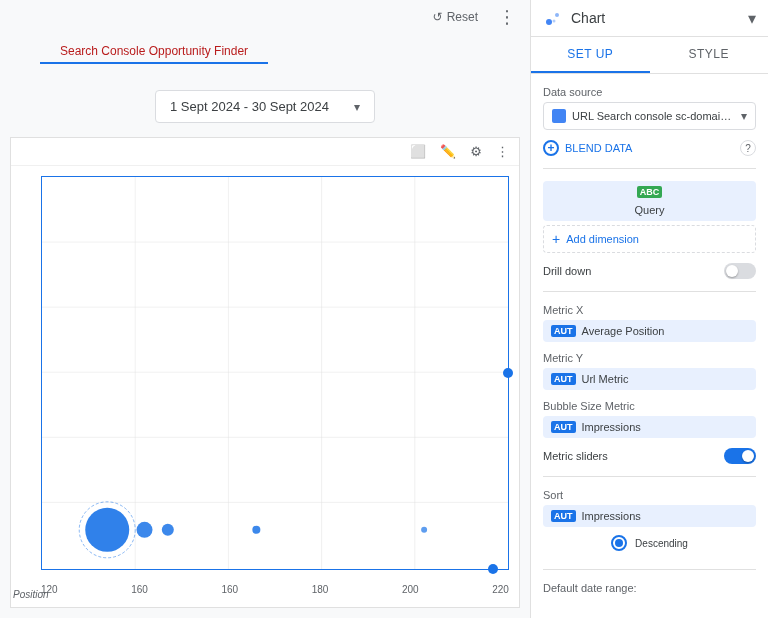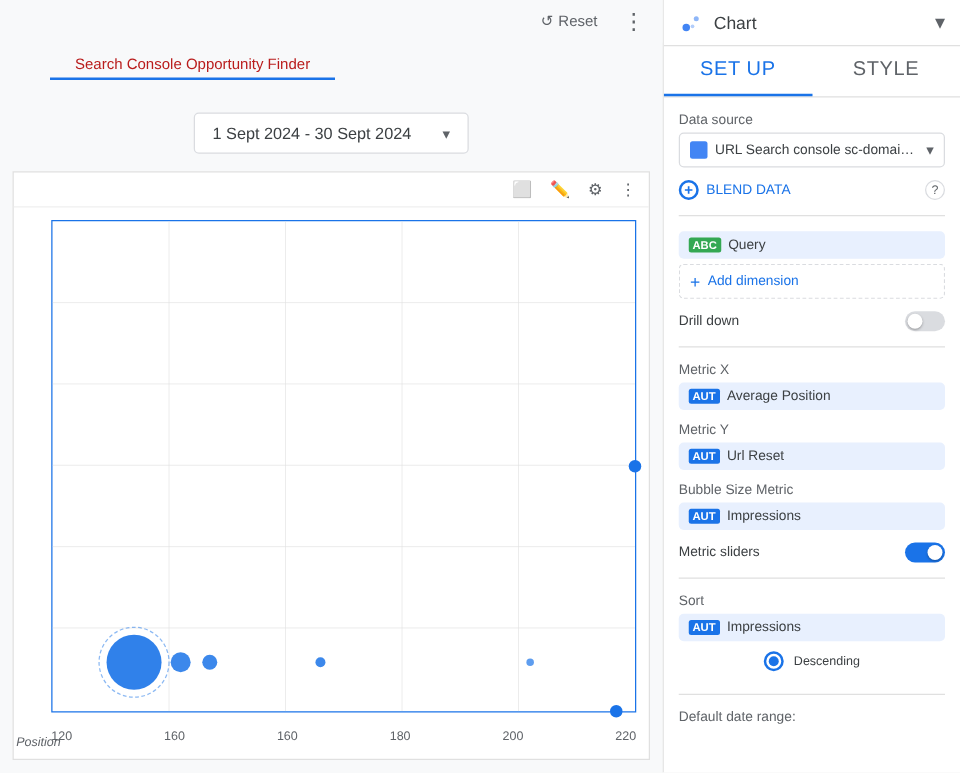--- a/index.html
+++ b/index.html
@@ -210,21 +210,21 @@
     
     .panel-tabs {
       display: flex;
       border-bottom: 1px solid #e0e0e0;
     }
 
     .panel-tab {
       flex: 1;
       text-align: center;
       padding: 10px 0;
-      font-size: 16px;
+      font-size: 12px;
       font-weight: 500;
       cursor: pointer;
       color: #5f6368;
       letter-spacing: 0.5px;
     }
 
     .panel-tab.active {
       color: #1a73e8;
       border-bottom: 2px solid #1a73e8;
     }
@@ -316,20 +316,21 @@
 
     .dimension-chip {
       display: flex;
       align-items: center;
       background: #e8f0fe;
       border-radius: 4px;
       padding: 5px 8px;
       font-size: 11px;
       color: #3c4043;
       gap: 6px;
+      flex-direction: column;
     }
 
     .chip-badge {
       background: #1a73e8;
       color: white;
       font-size: 9px;
       font-weight: 600;
       border-radius: 2px;
       padding: 1px 3px;
       flex-shrink: 0;
@@ -618,21 +619,21 @@
       <div class="metric-chip">
         <span class="chip-badge">AUT</span>
         <span>Average Position</span>
       </div>
     </div>
 
     <div>
       <div class="section-label">Metric Y</div>
       <div class="metric-chip">
         <span class="chip-badge">AUT</span>
-        <span>Url Reset</span>
+        <span>Url Metric</span>
       </div>
     </div>
 
     <div>
       <div class="section-label">Bubble Size Metric</div>
       <div class="metric-chip">
         <span class="chip-badge">AUT</span>
         <span>Impressions</span>
       </div>
     </div>

